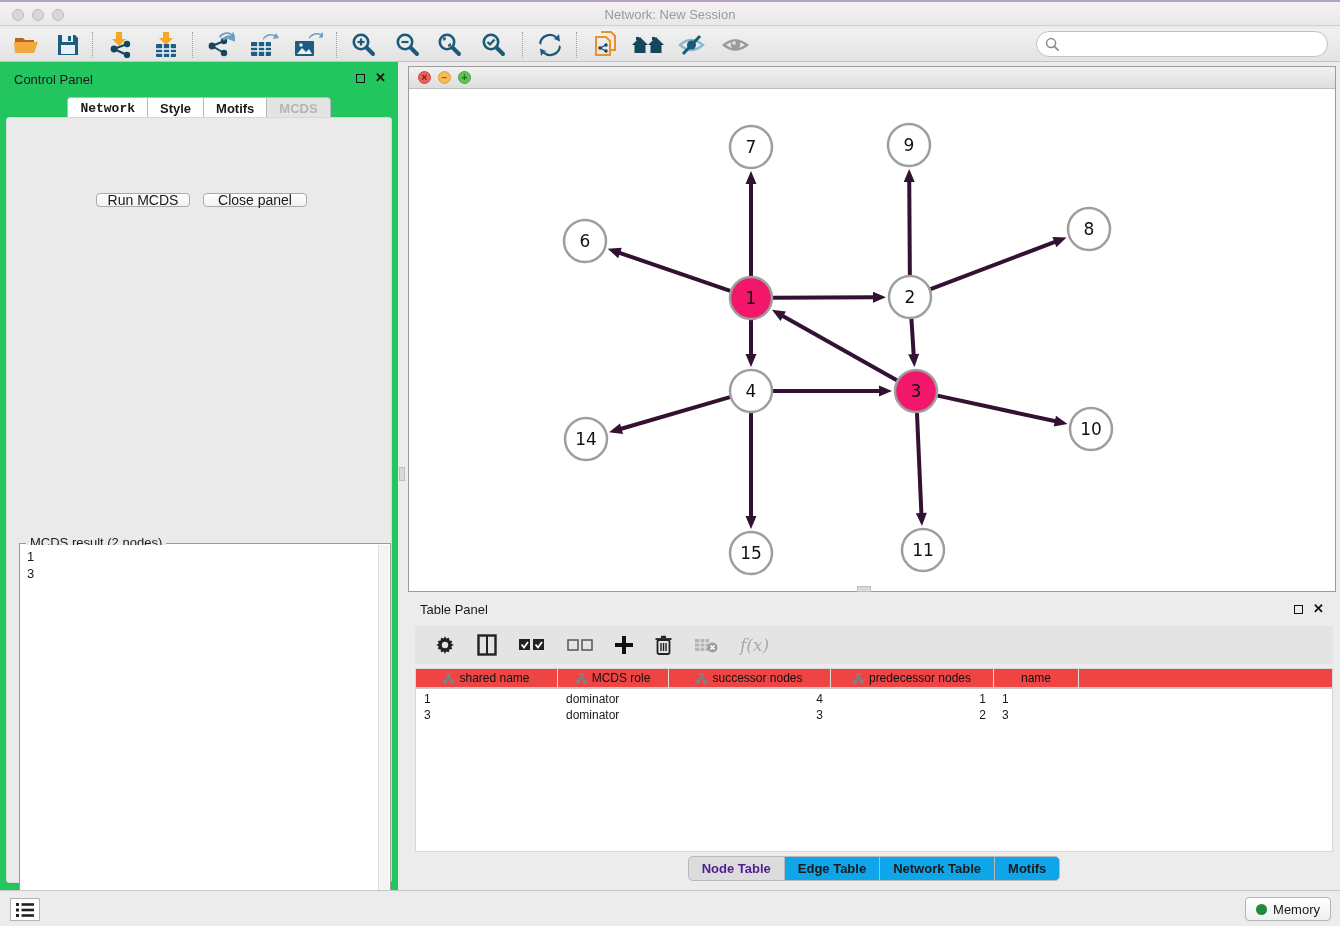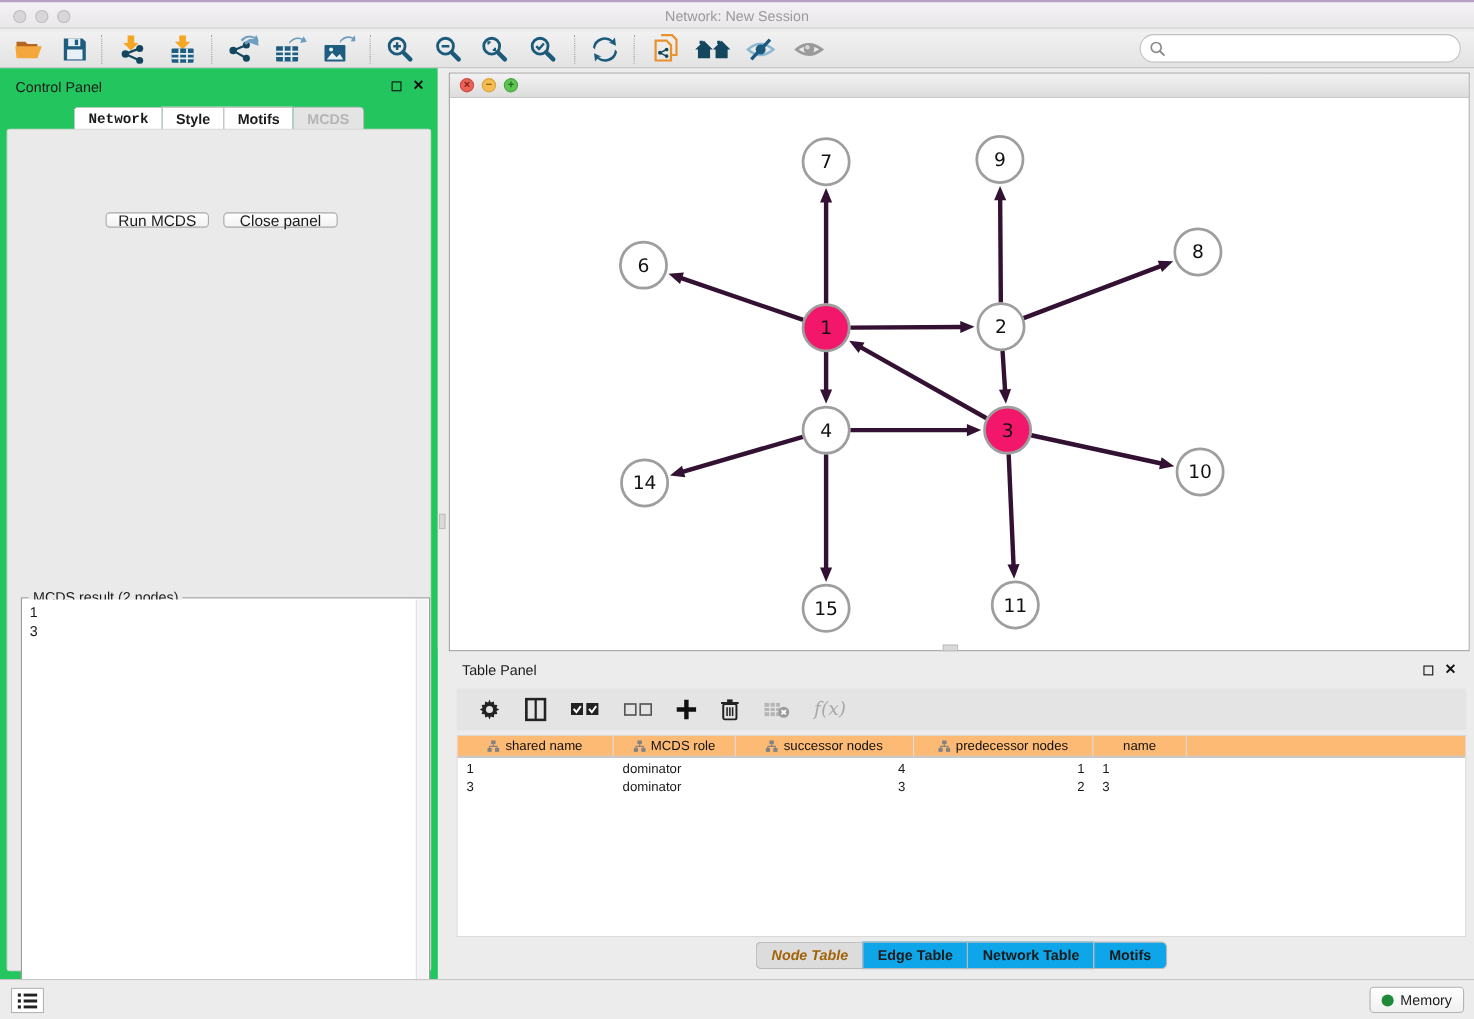--- a/index.html
+++ b/index.html
@@ -64,30 +64,30 @@
   .net-canvas { position:absolute; left:0; top:22px; width:926px; height:502px; background:#fff; }
 
   
   .table-panel { position:absolute; left:408px; top:596px; width:932px; height:294px; background:#ececec; }
   .tp-title { position:absolute; left:12px; top:6px; font-size:13px; }
   .tp-icons { position:absolute; right:16px; top:6px; display:flex; gap:10px; align-items:center; }
   .tp-toolbar { position:absolute; left:7px; top:30px; width:918px; height:38px; background:#e4e4e4; border-radius:2px; display:flex; align-items:center; gap:22px; padding-left:20px; }
   .tpi { cursor:pointer; display:flex; align-items:center; }
   .fx { font-family:"DejaVu Serif", serif; font-style:italic; font-size:17px; color:#a9a9a9; }
   .tp-table { position:absolute; left:7px; top:72px; width:918px; height:184px; background:#fff; border:1px solid #d7d7d7; }
-  .tp-header { position:absolute; left:0; top:0; height:20px; width:100%; background:#fdba74; border-bottom:2px solid #c9c9c9; display:flex; }
+  .tp-header { position:absolute; left:0; top:0; height:20px; width:100%; background:#ef4444; border-bottom:2px solid #c9c9c9; display:flex; }
   .th { font-size:12px; color:#111; display:flex; align-items:center; justify-content:center; gap:5px; border-right:1px solid #dddddd; cursor:pointer; }
   .tp-row { position:absolute; left:0; height:16px; width:100%; display:flex; font-size:12px; }
   .td { padding:1px 8px; cursor:pointer; }
   .num { text-align:right; }
   .tp-tabs { position:absolute; left:0; top:260px; width:100%; display:flex; justify-content:center; }
   .btab { font-size:13px; font-weight:bold; padding:4px 13px; background:#0ea5e9; border:1px solid #b9b9b9; border-right:none; cursor:pointer; }
   .btab:first-child { border-top-left-radius:5px; border-bottom-left-radius:5px; }
   .btab:last-child { border-right:1px solid #b9b9b9; border-top-right-radius:5px; border-bottom-right-radius:5px; }
-  .btab.active { background:#dcdcdc; color:#a16207;font-style:italic; }
+  .btab.active { background:#dcdcdc; color:#4c1d95; }
 
   
   .statusbar { position:absolute; left:0; top:890px; width:1340px; height:36px; background:#ececec; border-top:1px solid #c6c6c6; }
   .sb-left { position:absolute; left:10px; top:7px; width:30px; height:23px; background:#fff; border:1px solid #b4b4b4; display:flex; align-items:center; justify-content:center; cursor:pointer; }
   .sb-mem { position:absolute; right:9px; top:6px; height:24px; padding:0 10px; background:linear-gradient(#fff,#f0f0f0); border:1px solid #b4b4b4; border-radius:4px;
     display:flex; align-items:center; gap:6px; font-size:13px; cursor:pointer; }
   .gdot { width:11px; height:11px; border-radius:50%; background:#1d8b37; }
 </style>
 </head>
 <body>

